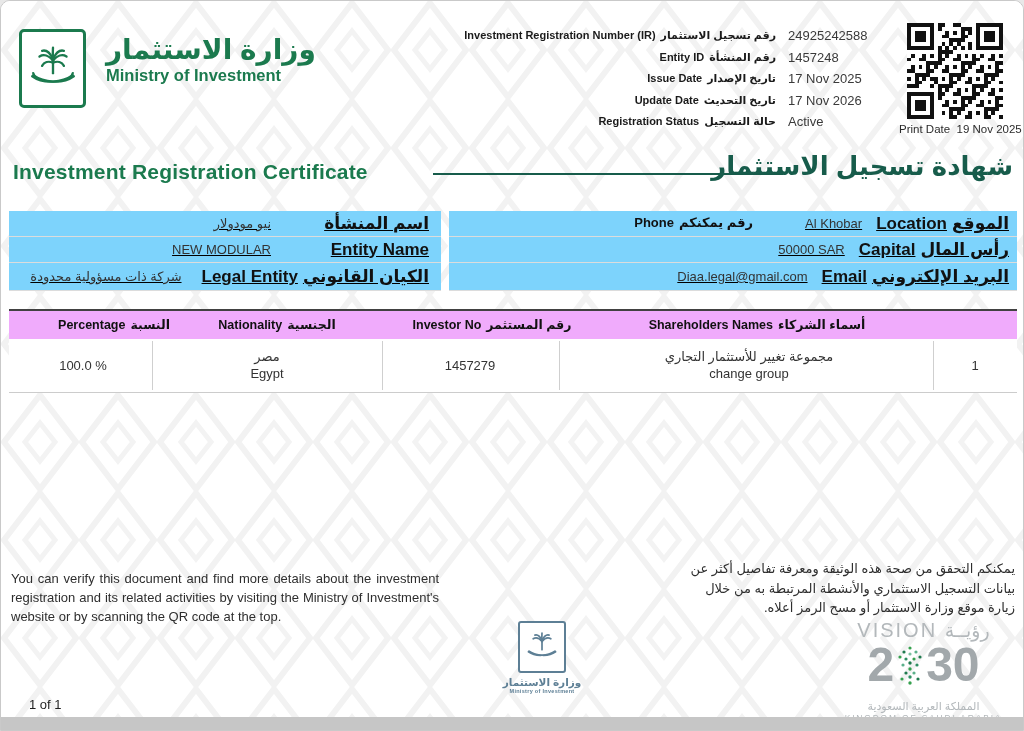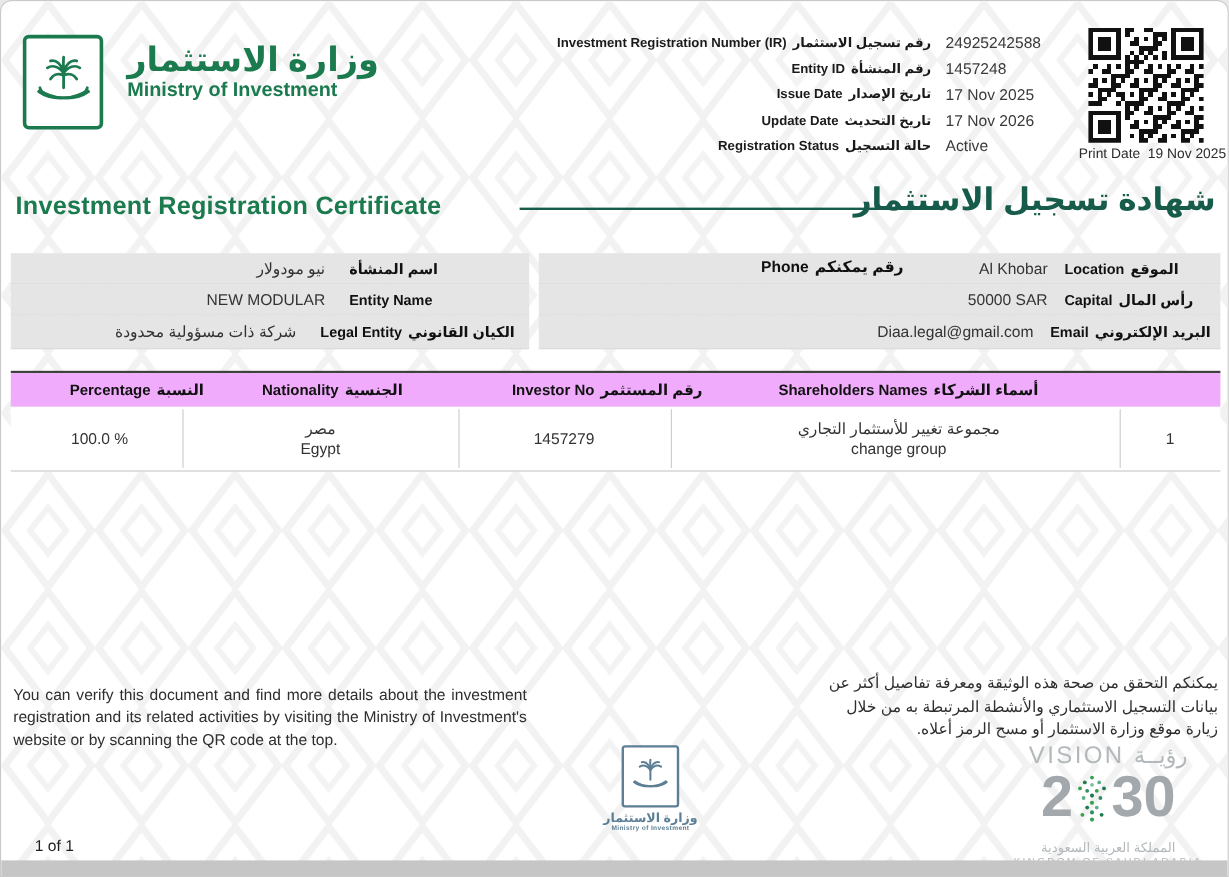--- a/index.html
+++ b/index.html
@@ -36,24 +36,24 @@
   .qr-caption{font-size:11.5px;color:#2b2b2b;margin-top:4px;white-space:nowrap;}
 
   
   .title-en{position:absolute;left:12px;top:159px;font-size:21px;font-weight:bold;color:var(--brand-green);letter-spacing:0.2px;}
   .title-rule{position:absolute;left:432px;top:172px;width:350px;height:2px;background:var(--title-green);}
   .title-ar{position:absolute;right:10px;top:150px;font-size:26px;font-weight:bold;color:var(--title-green);direction:rtl;}
 
   
   .dl-group{position:absolute;left:8px;top:210px;width:432px;}
   .dr-group{position:absolute;left:448px;top:210px;width:568px;}
-  .d-row{display:flex;align-items:center;height:26px;background:#e5e5e5;border-bottom:1px solid #dcdcdc;position:relative;}
+  .d-row{display:flex;align-items:center;height:26px;background:#7dd3fc;border-bottom:1px solid #dcdcdc;position:relative;text-decoration:underline;}
   .d-row.tall{height:28px;}
   .d-val{flex:1;text-align:right;padding-right:20px;font-size:13px;color:#333;white-space:nowrap;}
-  .d-lbl{min-width:150px;text-align:left;padding-right:12px;font-size:12px;font-weight:bold;color:#111;white-space:nowrap;}
+  .d-lbl{min-width:150px;text-align:right;padding-right:12px;font-size:17px;font-weight:bold;color:#111;white-space:nowrap;}
   .d-lbl .en{margin-right:5px;}
   .dr-group .d-val{padding-right:14px;}
   .dr-group .d-lbl{min-width:130px;padding-right:8px;}
   .phone-label{position:absolute;right:264px;top:4px;font-size:13px;font-weight:bold;color:#111;white-space:nowrap;}
   .phone-label .en{margin-right:5px;}
 
   
   .sh-table{position:absolute;left:8px;top:308px;width:1008px;border-top:2px solid #414141;}
   .sh-head{position:relative;height:28px;background:#f0abfc;}
   .sh-h{position:absolute;top:6px;transform:translateX(-50%);font-size:12.5px;font-weight:bold;color:#111;white-space:nowrap;}
@@ -477,21 +477,21 @@
     <div class="d-row tall">
       <span class="d-val">Diaa.legal@gmail.com</span>
       <span class="d-lbl"><span class="en">Email</span><span>البريد الإلكتروني</span></span>
     </div>
   </div>
 
   <div class="sh-table layer">
     <div class="sh-head">
       <span class="sh-h" style="left:105px"><span>Percentage</span><span class="ar">النسبة</span></span>
       <span class="sh-h" style="left:268px"><span>Nationality</span><span class="ar">الجنسية</span></span>
-      <span class="sh-h" style="left:497px"><span>Investor No</span><span class="ar">رقم المستثمر</span></span>
+      <span class="sh-h" style="left:483px"><span>Investor No</span><span class="ar">رقم المستثمر</span></span>
       <span class="sh-h" style="left:748px"><span>Shareholders Names</span><span class="ar">أسماء الشركاء</span></span>
     </div>
     <div class="sh-body">
       <span class="sh-div" style="left:143px"></span>
       <span class="sh-div" style="left:373px"></span>
       <span class="sh-div" style="left:550px"></span>
       <span class="sh-div" style="left:924px"></span>
       <span class="sh-cell" style="left:74px">100.0 %</span>
       <span class="sh-cell" style="left:258px"><span>مصر</span><br><span>Egypt</span></span>
       <span class="sh-cell" style="left:461px">1457279</span>

